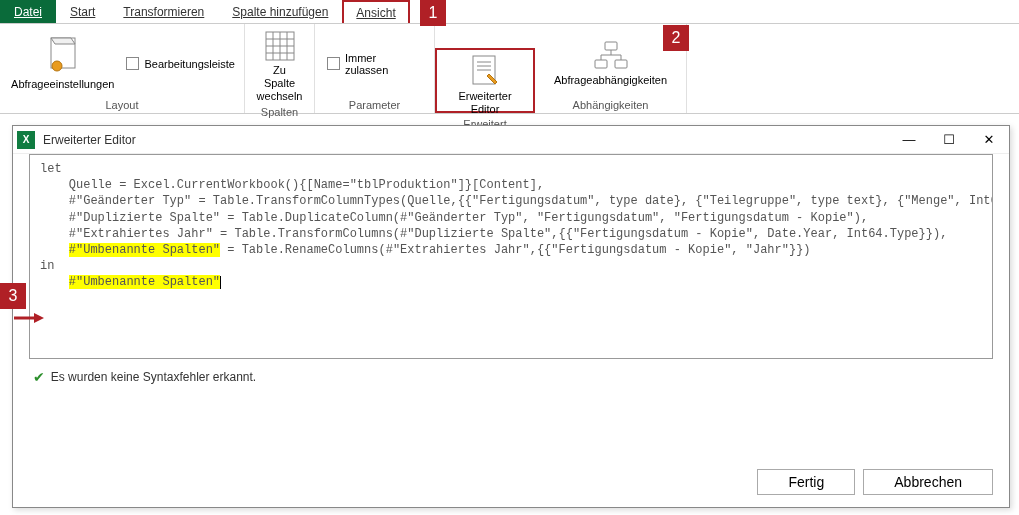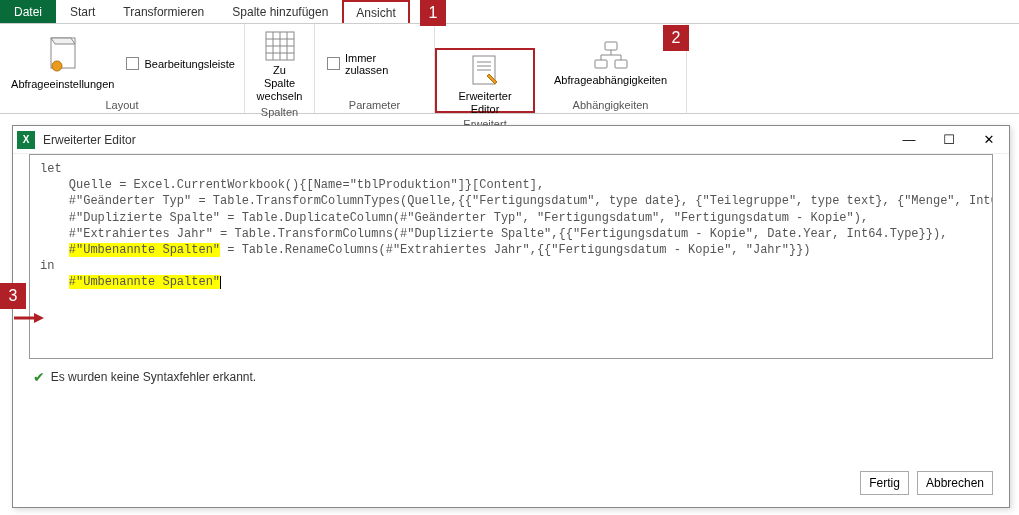--- a/index.html
+++ b/index.html
@@ -1,20 +1,20 @@
 <!DOCTYPE html>
 <html><head>
 <meta charset="utf-8">
 <style>
 * { box-sizing: border-box; margin: 0; padding: 0; }
 body { font-family: "Segoe UI", Tahoma, sans-serif; font-size: 12px; background: #fff; width: 1019px; height: 515px; position: relative; overflow: hidden; }
 
 
 .tabbar { display: flex; height: 24px; background: #fff; border-bottom: 1px solid #ccc; font-size: 12px; }
-.tab { padding: 4px 14px; display: flex; align-items: center; cursor: pointer; color: #333; }
+.tab { padding: 4px 14px; display: flex; align-items: center; cursor: pointer; color: #333; text-decoration: underline; }
 .tab.file { background: #0a6b3a; color: #fff; font-weight: 400; }
 .tab.active { border: 2px solid #b02026; border-bottom: none; padding: 2px 12px; }
 
 
 .ribbon { display: flex; height: 90px; background: #fff; border-bottom: 1px solid #ccc; }
 .group { border-right: 1px solid #e0e0e0; padding: 4px 10px 2px; display: flex; flex-direction: column; justify-content: space-between; align-items: center; }
 .group-content { display: flex; gap: 6px; flex: 1; align-items: center; }
 .group-label { font-size: 11px; color: #555; text-align: center; }
 
 .big-btn { display: flex; flex-direction: column; align-items: center; justify-content: center; padding: 2px 4px; cursor: pointer; }
@@ -42,21 +42,21 @@
 .help-badge { width: 18px; height: 18px; border-radius: 50%; background: #0b6fb8; color: #fff; font-size: 12px; display: flex; align-items: center; justify-content: center; font-weight: bold; cursor: pointer; }
 
 .code-box { margin: 0 16px; border: 1px solid #999; height: 205px; padding: 6px 10px; font-family: Consolas, "Courier New", monospace; font-size: 12px; color: #555; line-height: 1.35; white-space: pre; overflow: hidden; }
 .hl-yel { background: #ffff00; }
 .cursor { border-left: 1px solid #000; display: inline-block; height: 13px; vertical-align: middle; }
 
 .status-line { padding: 10px 20px; color: #333; font-size: 12px; display: flex; align-items: center; gap: 6px; }
 .check-green { color: #2c8f2c; font-size: 14px; }
 
 .dlg-btns { position: absolute; right: 16px; bottom: 12px; display: flex; gap: 8px; }
-.dlg-btn { border: 1px solid #aaa; background: #fff; padding: 4px 8px; font-size: 12px; cursor: pointer; }
+.dlg-btn { border: 1px solid #aaa; background: #fff; padding: 4px 30px; font-size: 14px; cursor: pointer; }
 
 
 .arrow { position: absolute; left: 14px; top: 312px; }
 .arrow svg { display: block; }
 
 </style>
 </head>
 <body>
 
 <div class="tabbar">

